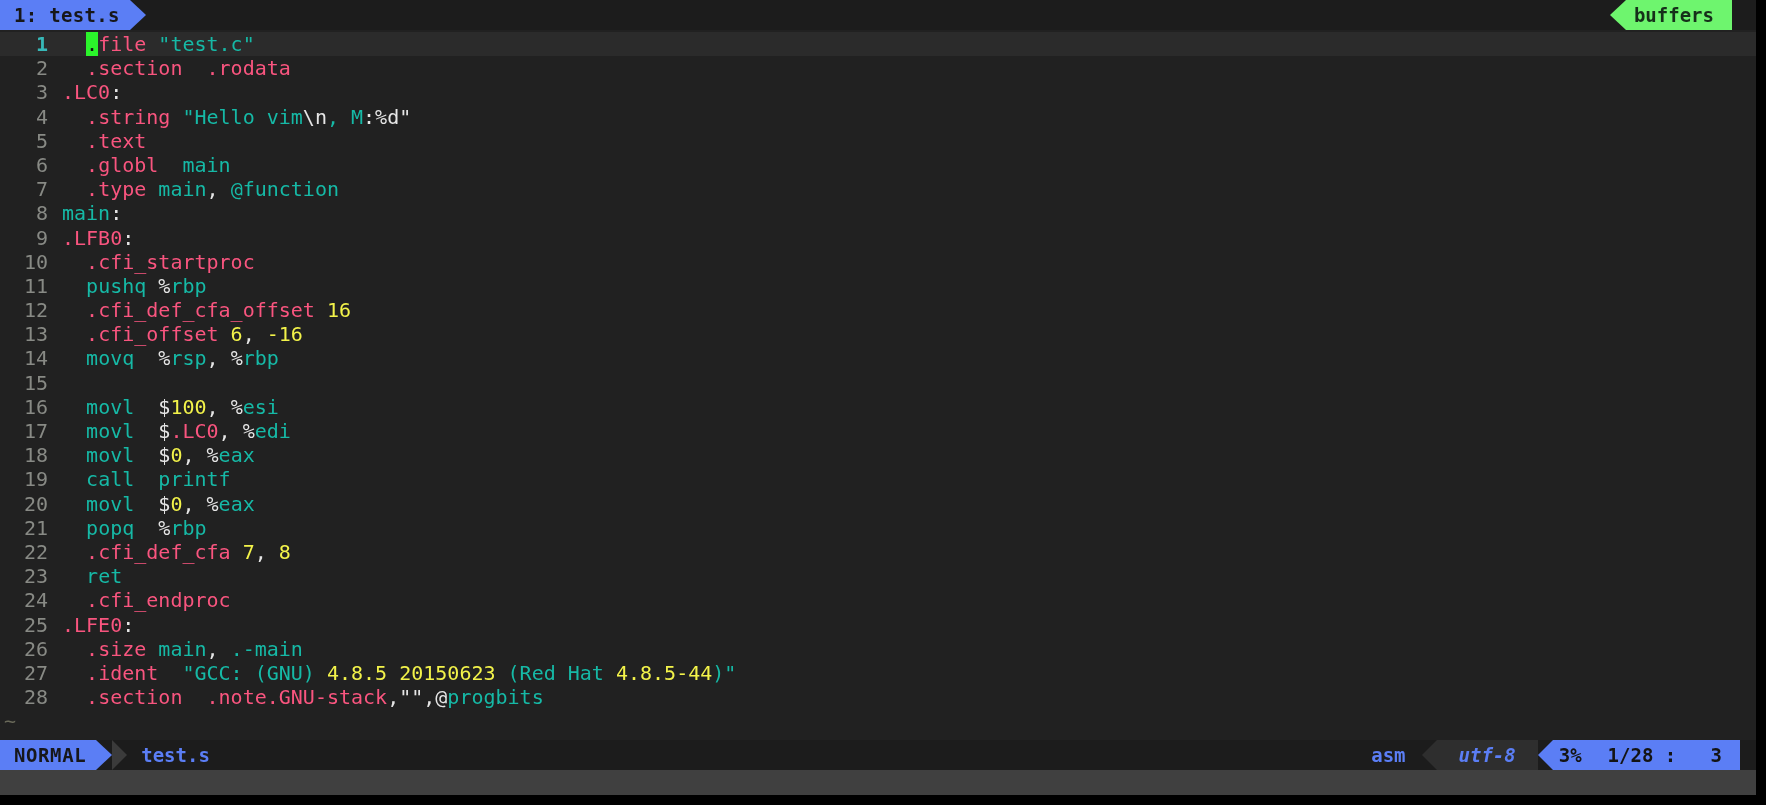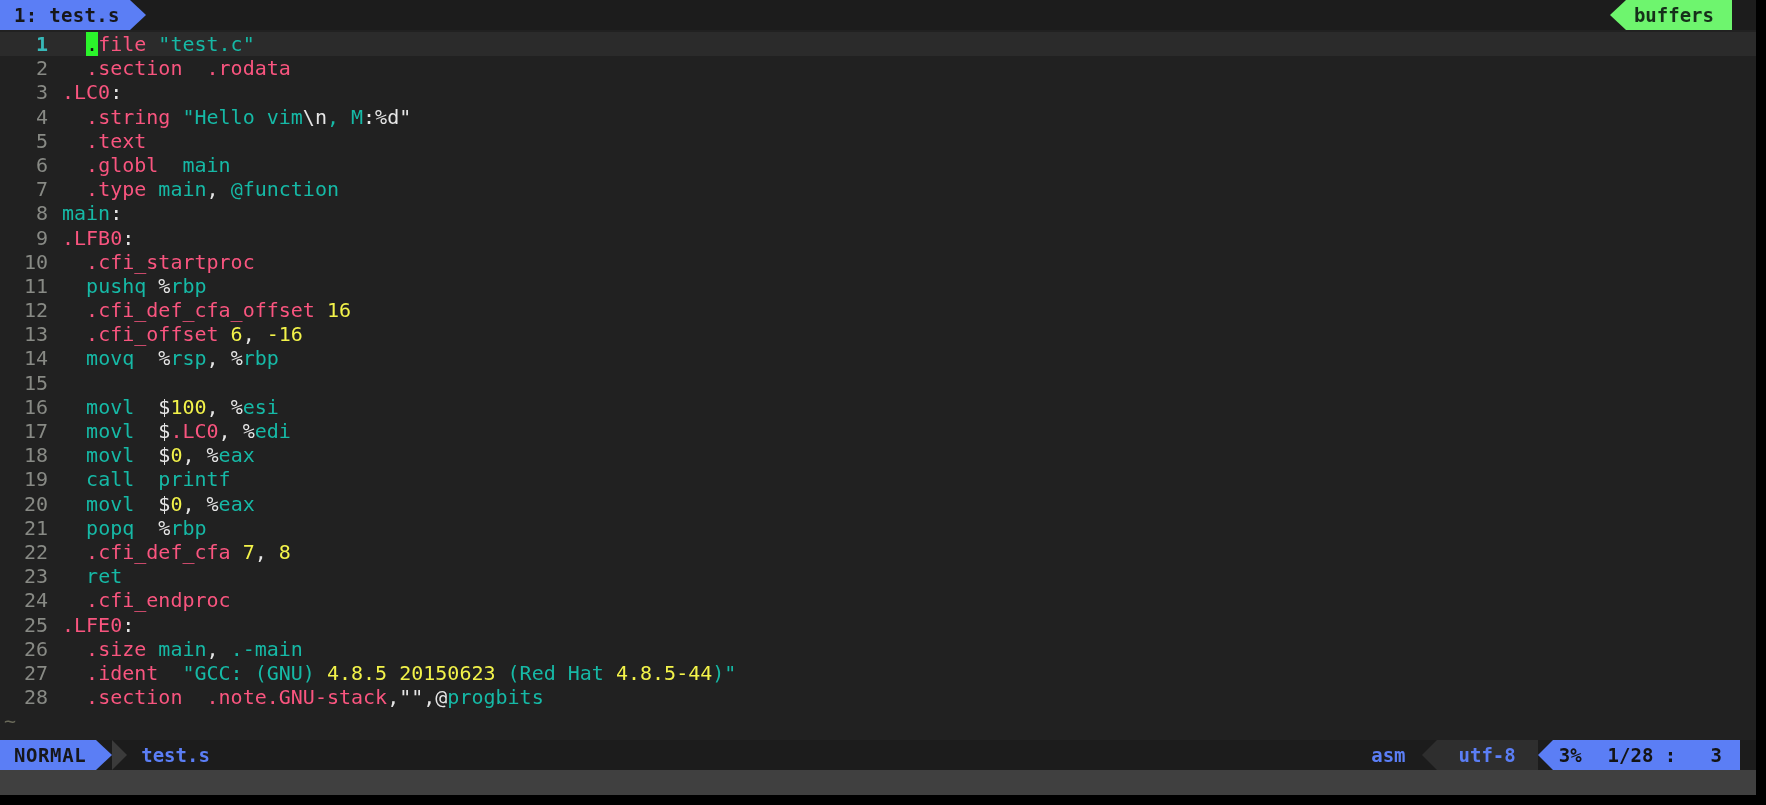--- a/index.html
+++ b/index.html
@@ -165,21 +165,21 @@
     border-top: 15px solid transparent;
     border-bottom: 15px solid transparent;
     border-right: 15px solid #2e2e2e;
   }
   .enc-seg {
     display: flex; align-items: center;
     background: #2e2e2e;
     color: #5b7ef5;
     font-weight: bold;
     padding: 0 22px;
-    height: 30px; line-height: 30px;
+    height: 30px; line-height: 30px; font-style: italic;
   }
   .chev-l-blue {
     width: 0; height: 0;
     border-top: 15px solid transparent;
     border-bottom: 15px solid transparent;
     border-right: 15px solid #5b7ef5;
   }
   .pos-seg {
     display: flex; align-items: center;
     background: #5b7ef5;

